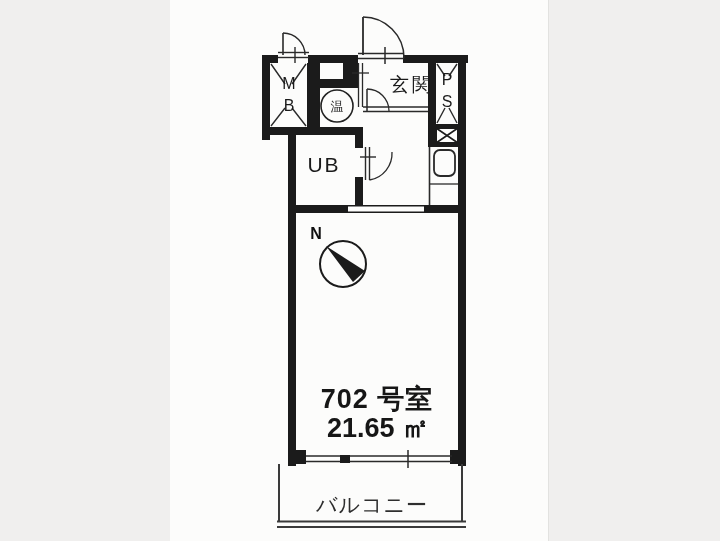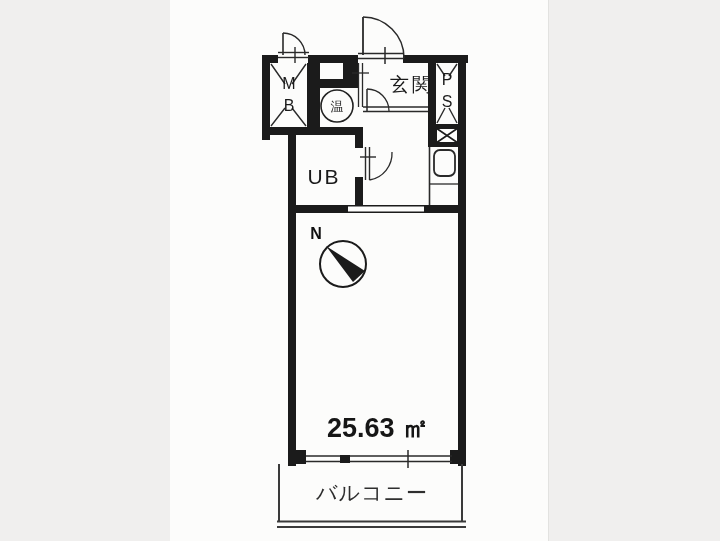--- a/index.html
+++ b/index.html
@@ -160,20 +160,21 @@
   <div class="lbl lbl-genkan" style="left:412px;top:84px;">玄関</div>
 
   <div class="lbl lbl-mb" style="left:289px;top:84px;">M</div>
   <div class="lbl lbl-mb" style="left:289px;top:106px;">B</div>
 
   <div class="lbl lbl-ps" style="left:447px;top:80px;">P</div>
   <div class="lbl lbl-ps" style="left:447px;top:102px;">S</div>
 
   <div class="lbl lbl-on" style="left:337px;top:106px;">温</div>
 
-  <div class="lbl lbl-ub" style="left:324px;top:176px;">UB</div>
+  <div class="lbl lbl-ub" style="left:324px;top:164px;">UB</div>
 
   <div class="lbl lbl-north" style="left:316px;top:234px;">N</div>
 
-  <div class="lbl lbl-area" style="left:378px;top:428px;">25.63 ㎡</div>
+  <div class="lbl lbl-unit" style="left:377px;top:399px;">702 号室</div>
+  <div class="lbl lbl-area" style="left:378px;top:428px;">21.65 ㎡</div>
 
-  <div class="lbl lbl-balcony" style="left:372px;top:492px;">バルコニー</div>
+  <div class="lbl lbl-balcony" style="left:372px;top:504px;">バルコニー</div>
 </div>
 
 </body></html>

